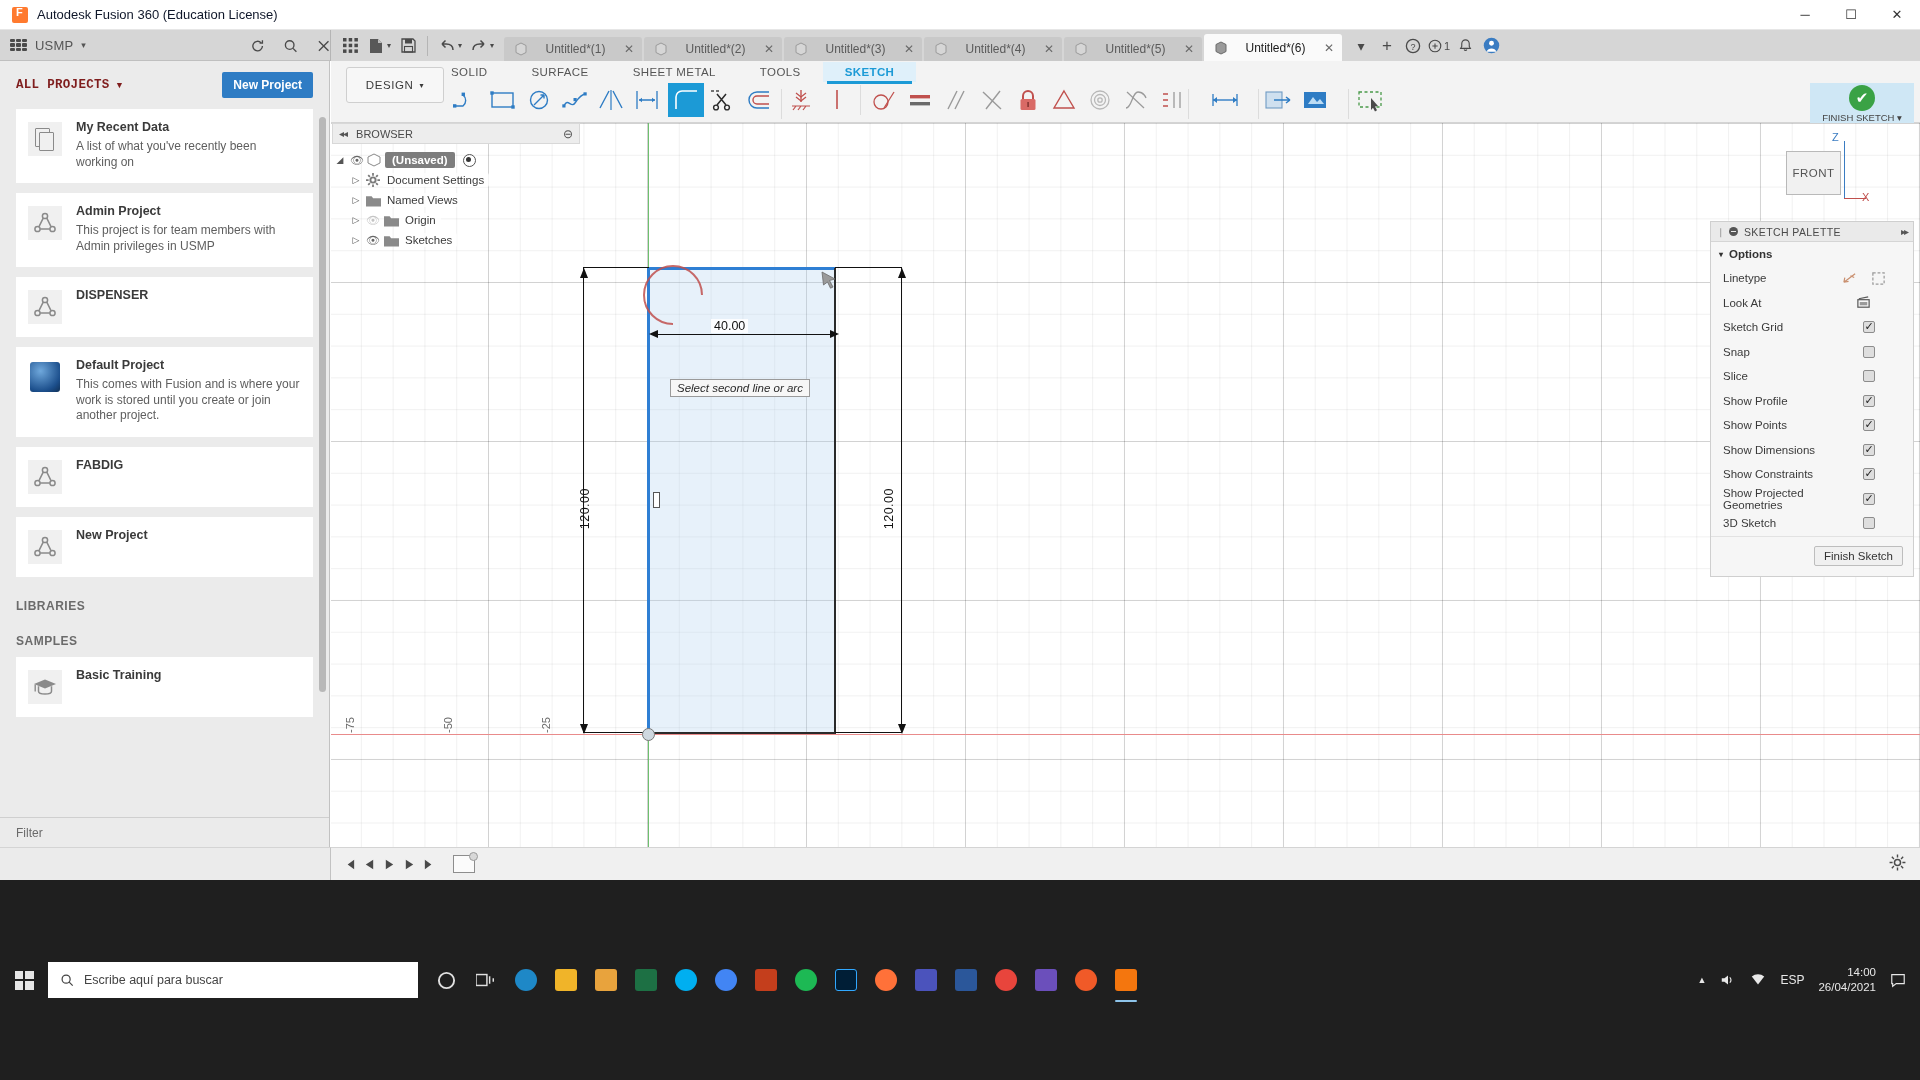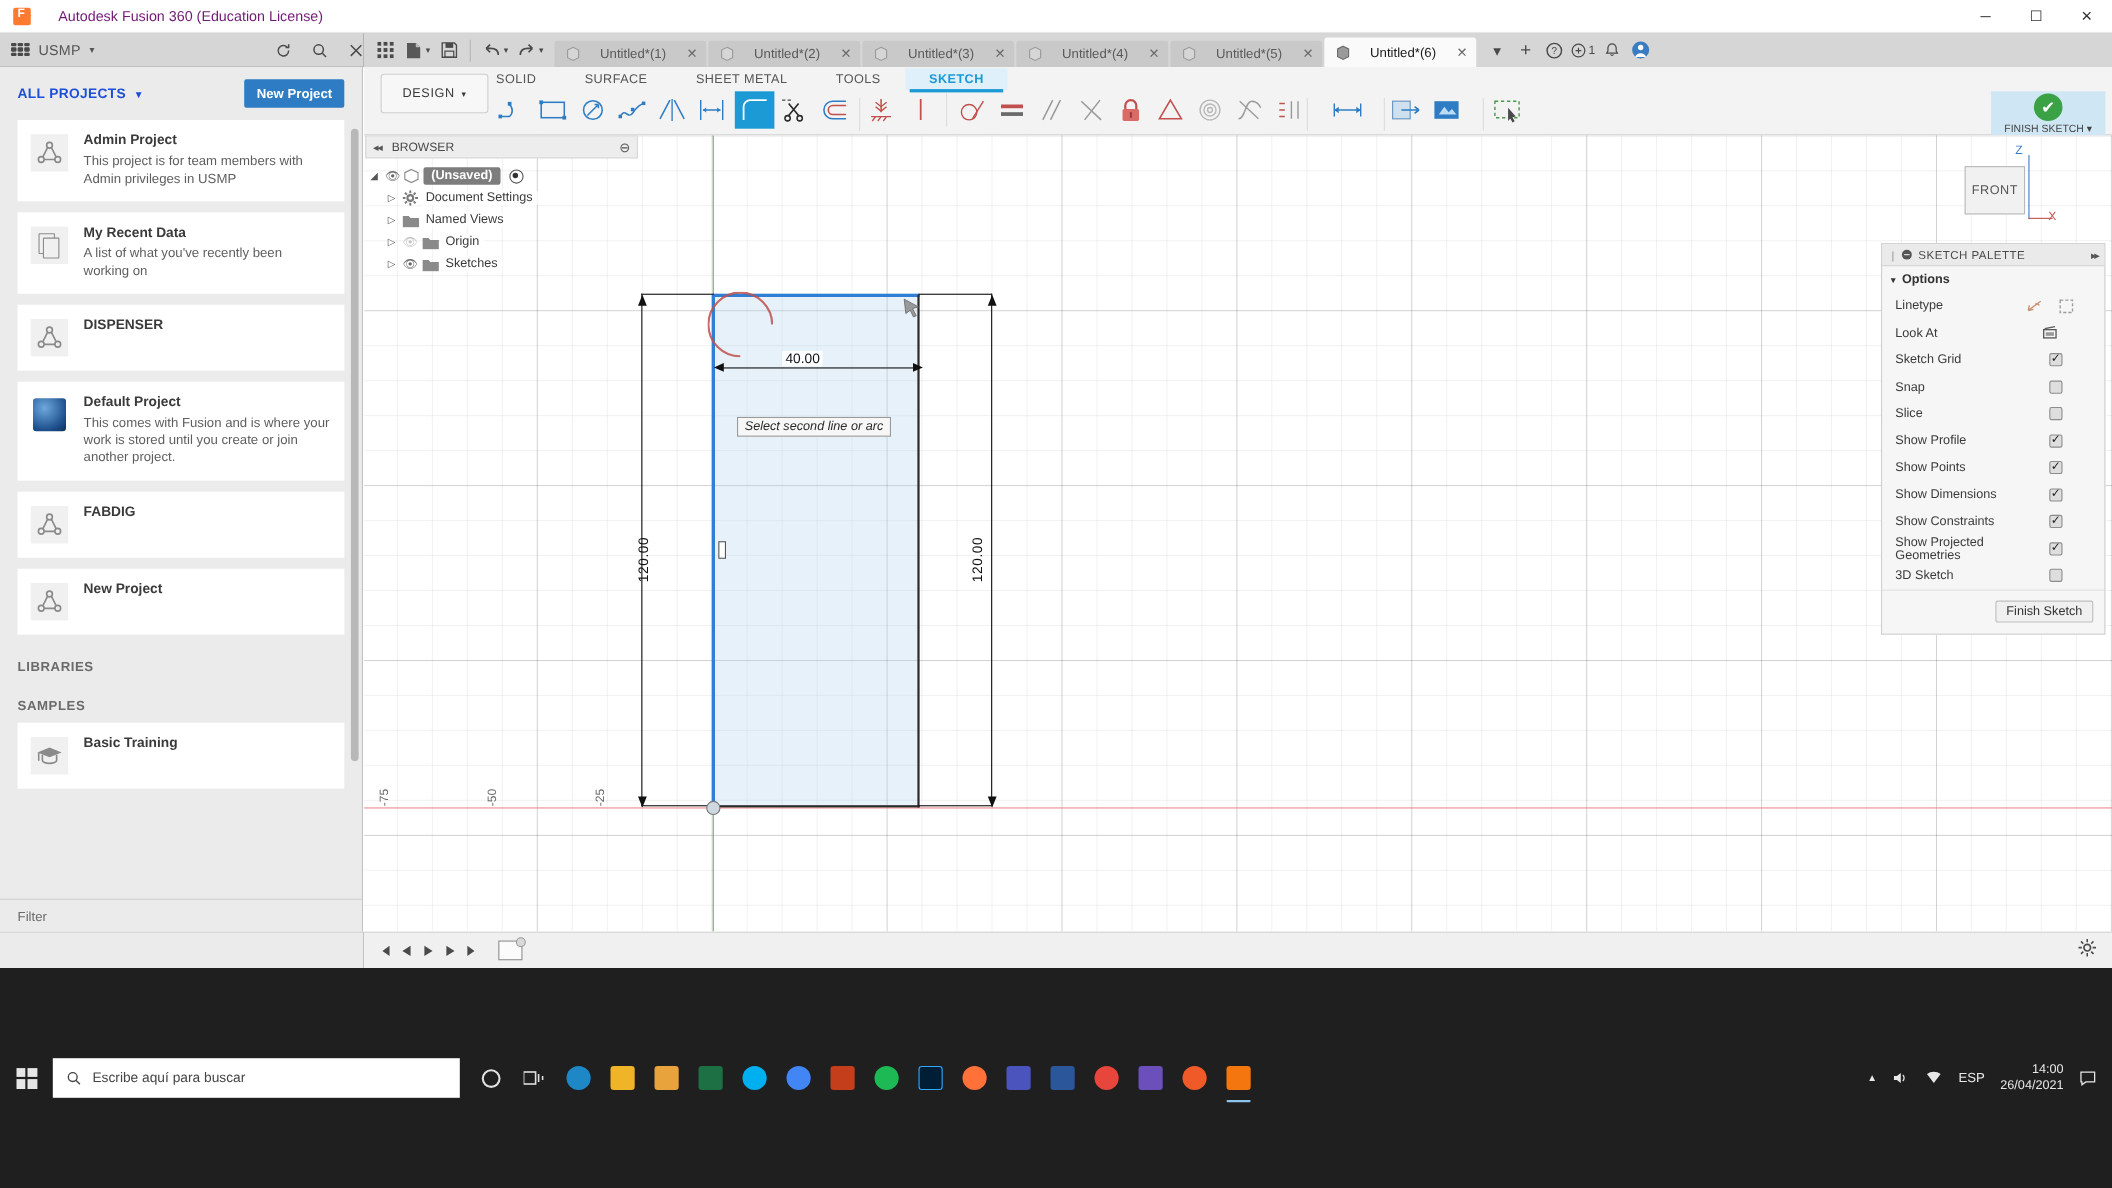--- a/index.html
+++ b/index.html
@@ -19,21 +19,21 @@
     border-bottom: 1px solid #e6e6e6;
   }
   #titlebar .app-icon {
     width: 16px; height: 16px; margin-left: 12px; margin-right: 9px;
     background: #ff7a2f; border-radius: 2px; position: relative; flex: none;
   }
   #titlebar .app-icon::after {
     content: "F"; position: absolute; left: 4px; top: -1px;
     color: #fff; font-size: 11px; font-weight: bold;
   }
-  #titlebar .title { font-size: 13px; color: #701a75; margin-left: 16px; }
+  #titlebar .title { font-size: 13px; color: #0f172a; }
   #titlebar .wbtns { margin-left: auto; display: flex; height: 30px; }
   #titlebar .wbtn {
     width: 46px; height: 30px; display: flex; align-items: center;
     justify-content: center; color: #333; font-size: 13px;
   }
 
   
   #fheader {
     position: absolute; left: 0; top: 30px; width: 1920px; height: 31px;
     background: #d6d6d6; display: flex; align-items: center;
@@ -48,21 +48,21 @@
   #fheader .hub { font-size: 13px; color: #555; letter-spacing: .2px; }
   #fheader .caret { margin-left: 8px; font-size: 9px; color: #555; }
   #panel-header-sep { position: absolute; left: 330px; top: 30px; width: 1px; height: 31px; background: #b5b5b5; }
 
   
   #datapanel {
     position: absolute; left: 0; top: 61px; width: 330px; height: 786px;
     background: #ebebeb; border-right: 1px solid #c2c2c2; overflow: hidden;
   }
   #dp-top { height: 48px; display: flex; align-items: center; padding: 0 16px; }
-  #dp-top .allproj { font-size: 12.5px; color: #1d4ed8; font-weight: bold; letter-spacing: .3px; }
+  #dp-top .allproj { font-size: 12.5px; color: #7f1d1d; font-weight: bold; letter-spacing: .3px; font-family: Liberation Mono, monospace; }
   #dp-top .allproj .cv { font-size: 9px; margin-left: 7px; font-weight: normal; }
   #dp-top .newproj {
     margin-left: auto; background: #2e7cc4; color: #fff; font-size: 12px;
     font-weight: bold; padding: 6px 11px; border-radius: 2px;
   }
   .dp-scroll { height: 738px; overflow: hidden; position: relative; padding-bottom: 40px; }
   .proj-card {
     background: #fff; margin: 0 16px 10px 16px; padding: 11px 12px 13px 12px;
     display: flex; min-height: 54px;
   }
@@ -442,40 +442,40 @@
     <div class="allproj">
       <span>ALL PROJECTS</span><span class="cv">▼</span>
     </div>
     <div class="newproj">New Project</div>
   </div>
 
   <div class="dp-scroll">
 
     <div class="proj-card">
       <div class="pc-icon">
+          <div class="ic-docs"></div>
+        </div>
+      <div class="pc-body">
+        <div class="pc-title">My Recent Data</div>
+        <div class="pc-desc">A list of what you've recently been working on</div>
+      </div>
+    </div>
+
+    <div class="proj-card">
+      <div class="pc-icon">
         <svg class="ic-team" viewBox="0 0 24 22">
           <circle cx="12" cy="4" r="2.6" fill="none" stroke="#8a8a8a" stroke-width="1.5"></circle>
           <circle cx="4.5" cy="17" r="2.6" fill="none" stroke="#8a8a8a" stroke-width="1.5"></circle>
           <circle cx="19.5" cy="17" r="2.6" fill="none" stroke="#8a8a8a" stroke-width="1.5"></circle>
           <path d="M10.2 6.2L6 14.6M13.8 6.2L18 14.6M7.2 17h9.6" stroke="#8a8a8a" stroke-width="1.5" fill="none"></path>
         </svg>
       </div>
       <div class="pc-body">
         <div class="pc-title">Admin Project</div>
         <div class="pc-desc">This project is for team members with Admin privileges in USMP</div>
-      </div>
-    </div>
-
-    <div class="proj-card">
-      <div class="pc-icon">
-          <div class="ic-docs"></div>
-        </div>
-      <div class="pc-body">
-        <div class="pc-title">My Recent Data</div>
-        <div class="pc-desc">A list of what you've recently been working on</div>
       </div>
     </div>
 
     <div class="proj-card">
       <div class="pc-icon">
         <svg class="ic-team" viewBox="0 0 24 22">
           <circle cx="12" cy="4" r="2.6" fill="none" stroke="#8a8a8a" stroke-width="1.5"></circle>
           <circle cx="4.5" cy="17" r="2.6" fill="none" stroke="#8a8a8a" stroke-width="1.5"></circle>
           <circle cx="19.5" cy="17" r="2.6" fill="none" stroke="#8a8a8a" stroke-width="1.5"></circle>
           <path d="M10.2 6.2L6 14.6M13.8 6.2L18 14.6M7.2 17h9.6" stroke="#8a8a8a" stroke-width="1.5" fill="none"></path>

